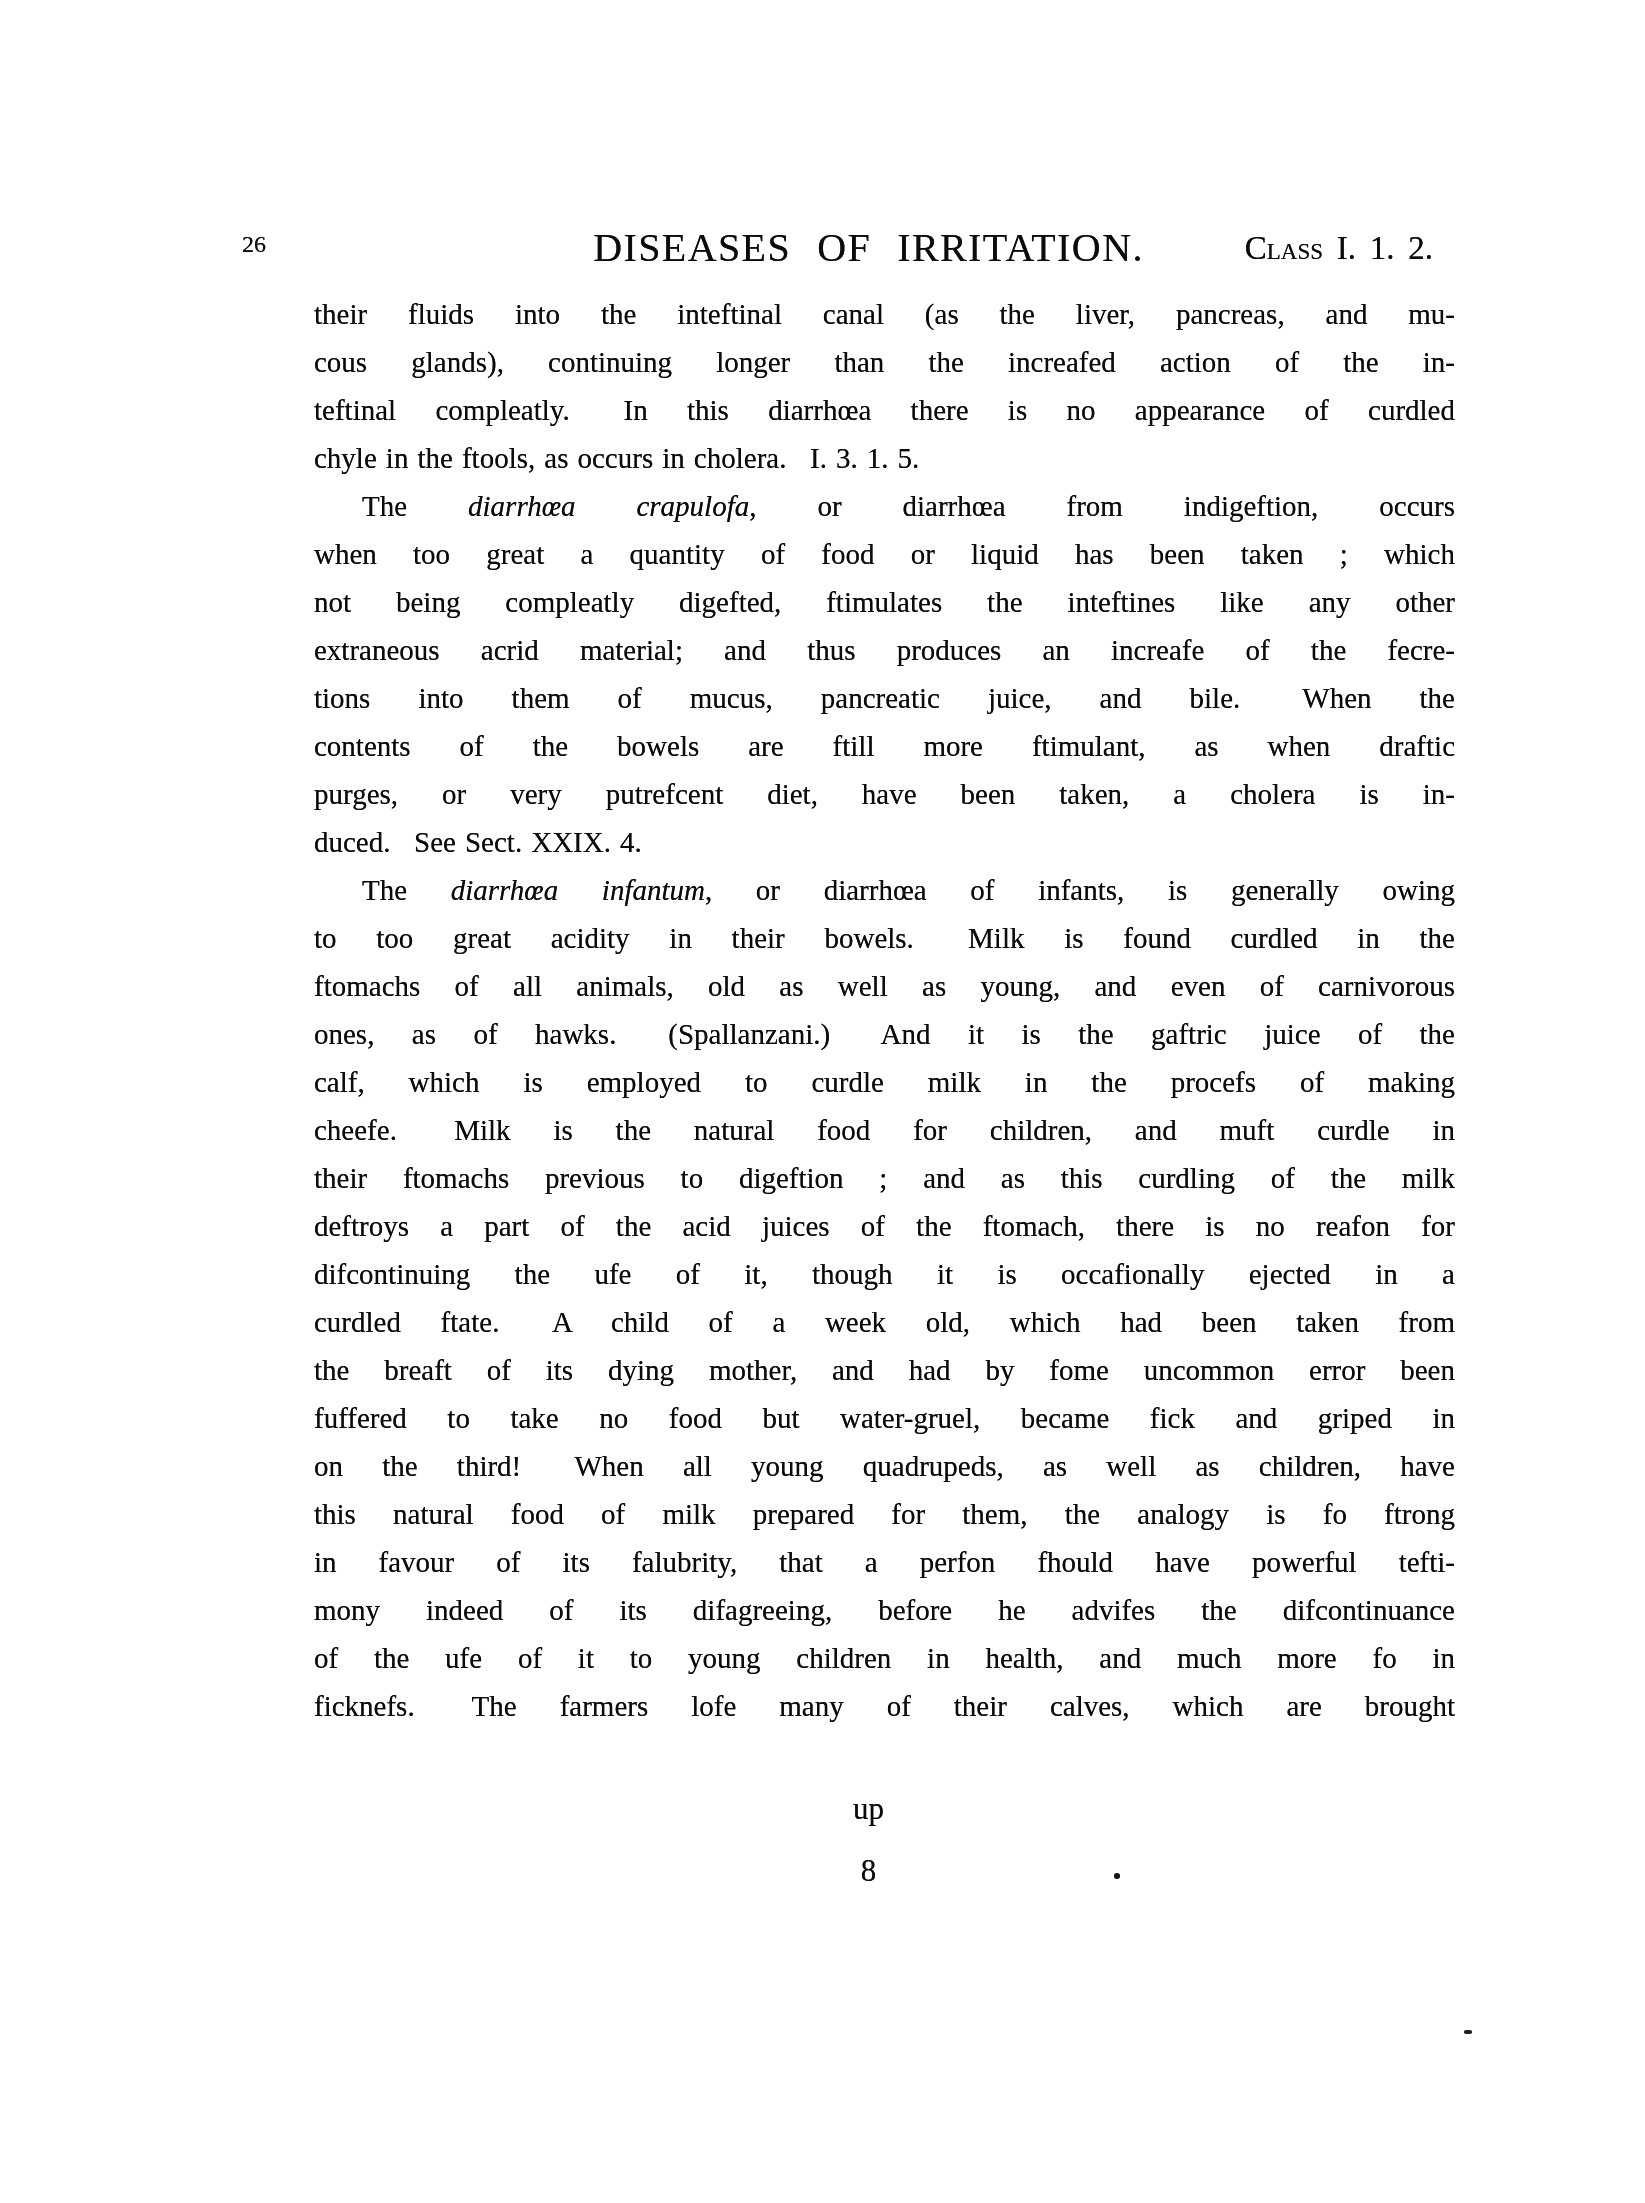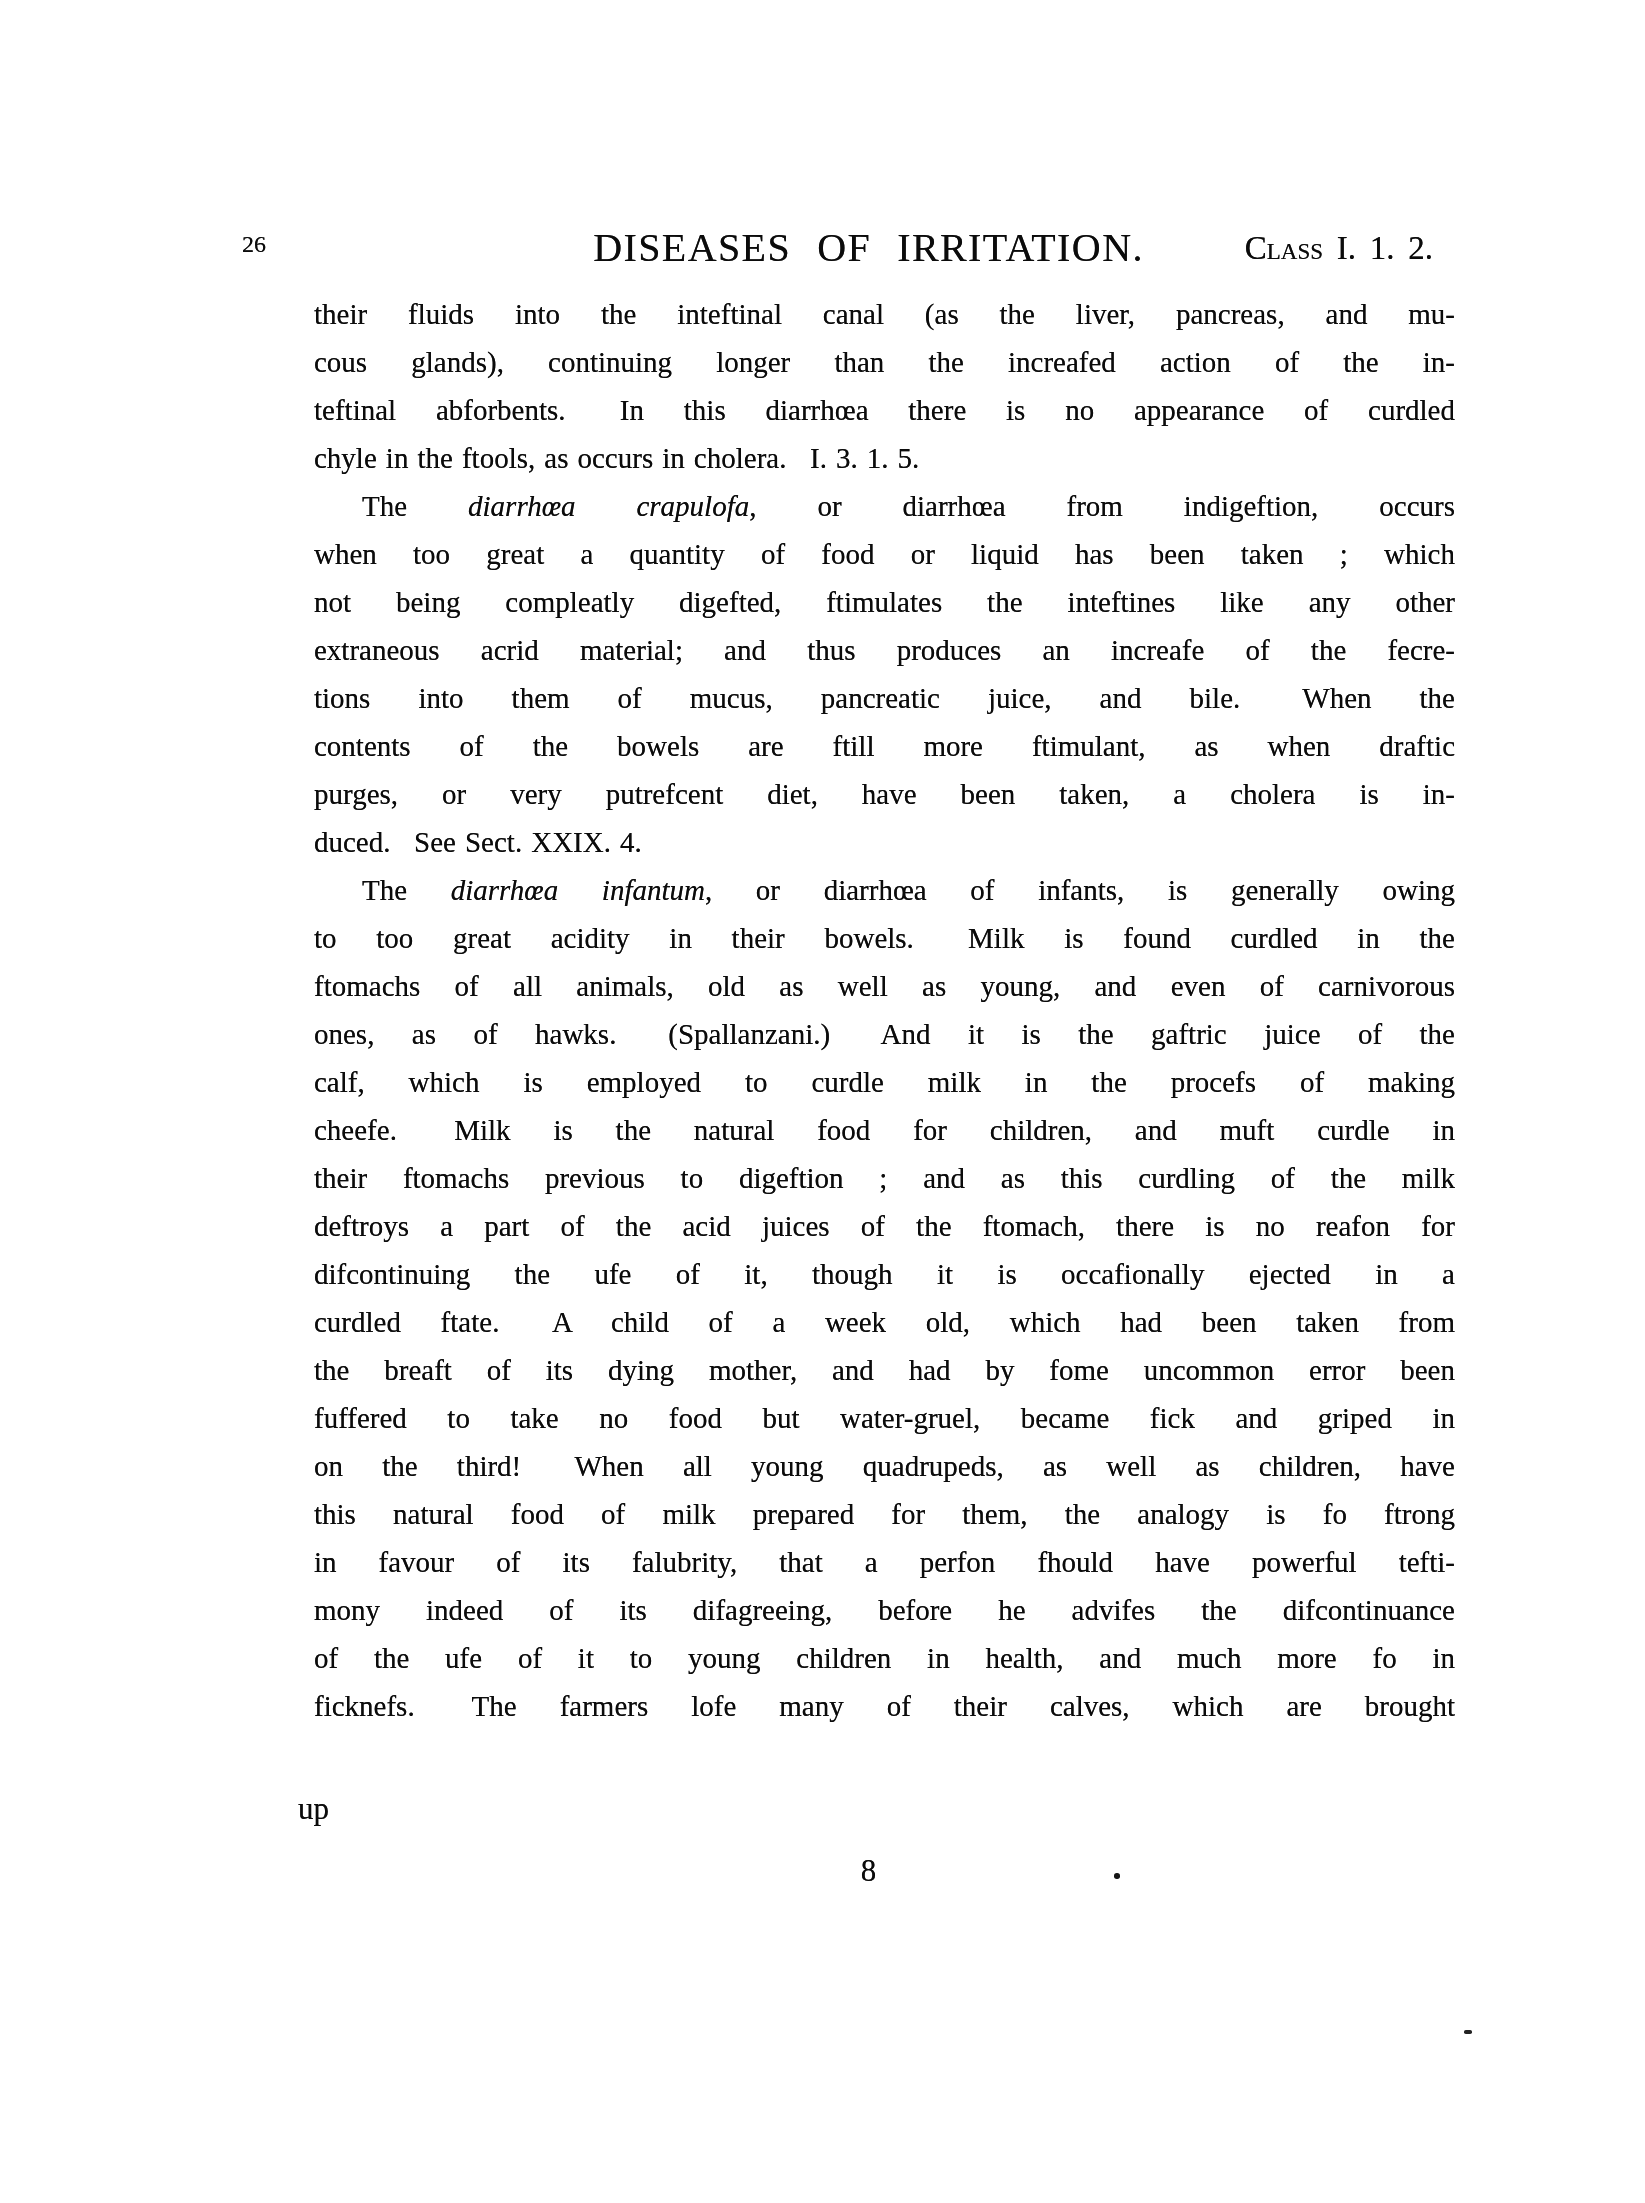--- a/index.html
+++ b/index.html
@@ -50,21 +50,21 @@
     text-align-last: justify;
     white-space: nowrap;
   }
   .line.indent { text-indent: 48px; }
   .line.end { text-align-last: left; }
   .it { font-style: italic; }
 
   
   .catchword {
     position: absolute; left: 298px; top: 1791px; width: 1141px;
-    text-align: left; font-size: 31px;
+    text-align: center; font-size: 31px;
   }
   .signature {
     position: absolute; left: 298px; top: 1853px; width: 1141px;
     text-align: center; font-size: 31px;
   }
 
   
   .ink-dot {
     position: absolute; left: 1114px; top: 1873px;
     width: 5.5px; height: 5.5px; background: #161616; border-radius: 50%;
@@ -81,21 +81,21 @@
 
   <div class="page-number ink">26</div>
 
   <div class="running-title ink">DISEASES OF IRRITATION.</div>
 
   <div class="section-label ink"><span class="sc">Class</span> <span>I. 1. 2.</span></div>
 
   <div class="text-body ink">
       <div class="line"><span>their fluids into the inteftinal canal (as the liver, pancreas, and mu-</span></div>
       <div class="line"><span>cous glands), continuing longer than the increafed action of the in-</span></div>
-      <div class="line"><span>teftinal abforbents.  In this diarrhœa there is no appearance of curdled</span></div>
+      <div class="line"><span>teftinal compleatly.  In this diarrhœa there is no appearance of curdled</span></div>
       <div class="line end"><span>chyle in the ftools, as occurs in cholera.  I. 3. 1. 5.</span></div>
       <div class="line indent"><span>The </span><span class="it">diarrhœa crapulofa</span><span>, or diarrhœa from indigeftion, occurs</span></div>
       <div class="line"><span>when too great a quantity of food or liquid has been taken ; which</span></div>
       <div class="line"><span>not being compleatly digefted, ftimulates the inteftines like any other</span></div>
       <div class="line"><span>extraneous acrid material; and thus produces an increafe of the fecre-</span></div>
       <div class="line"><span>tions into them of mucus, pancreatic juice, and bile.  When the</span></div>
       <div class="line"><span>contents of the bowels are ftill more ftimulant, as when draftic</span></div>
       <div class="line"><span>purges, or very putrefcent diet, have been taken, a cholera is in-</span></div>
       <div class="line end"><span>duced.  See Sect. XXIX. 4.</span></div>
       <div class="line indent"><span>The </span><span class="it">diarrhœa infantum</span><span>, or diarrhœa of infants, is generally owing</span></div>

